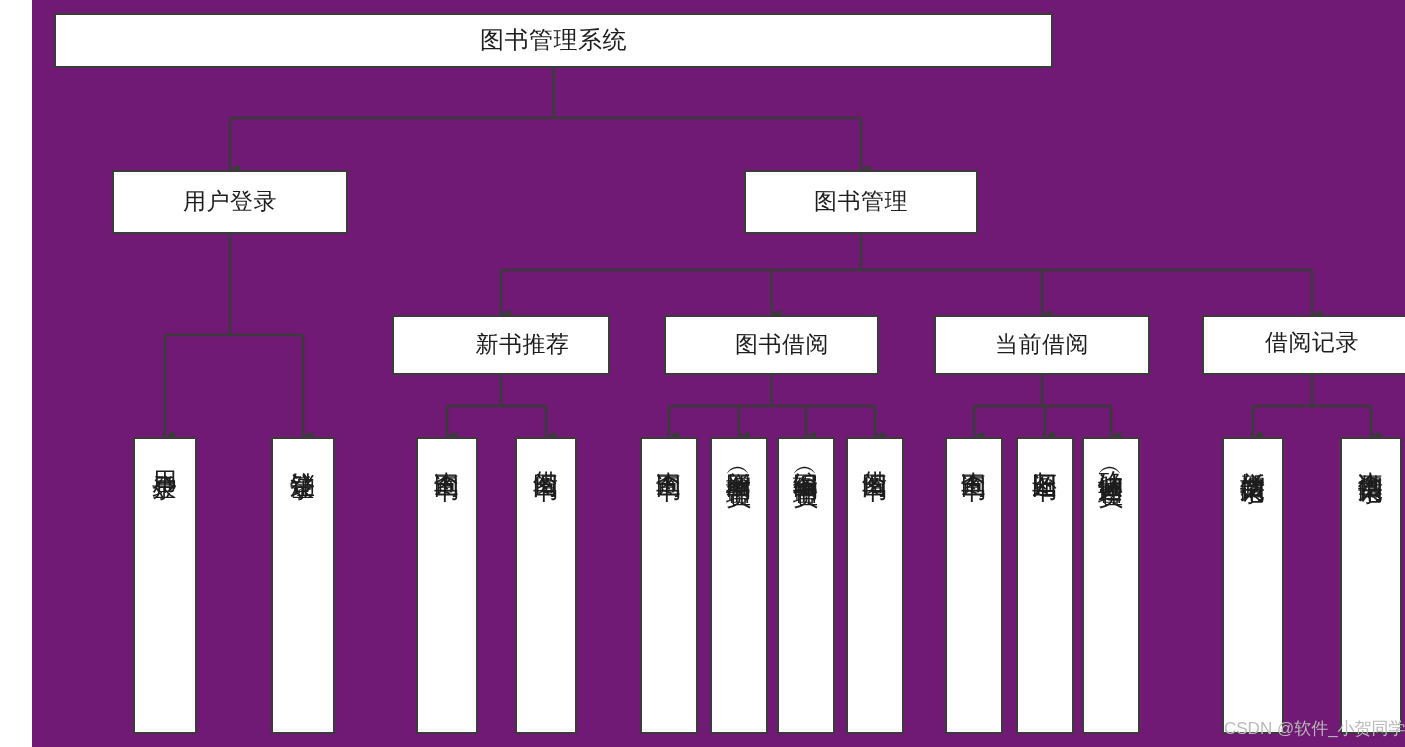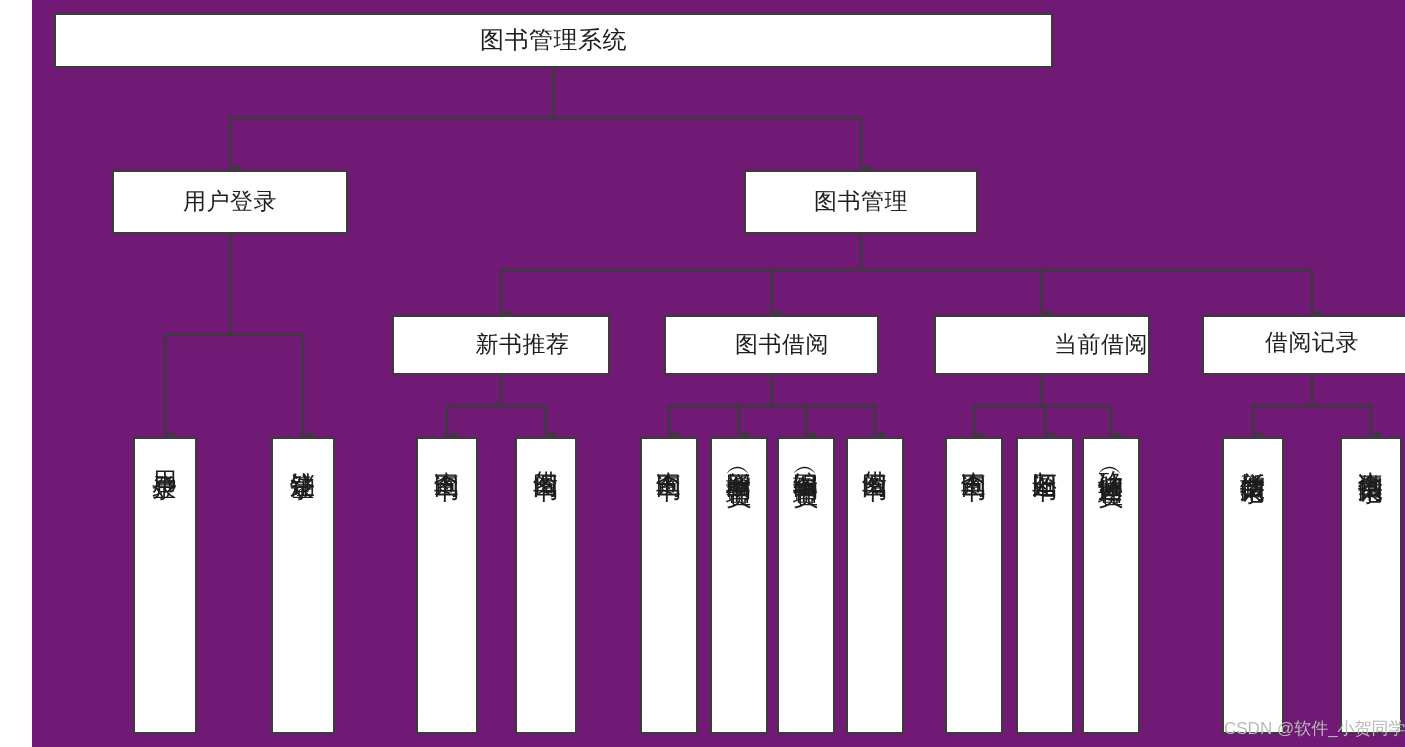--- a/index.html
+++ b/index.html
@@ -131,21 +131,21 @@
       </div>
       <div class="node horiz" style="left: 712px; top: 170px; width: 234px; height: 64px; justify-content: center;">
         <span class="node-label">图书管理</span>
       </div>
       <div class="node horiz" style="left: 360px; top: 315px; width: 218px; height: 60px; padding-left: 43px;">
         <span class="node-label">新书推荐</span>
       </div>
       <div class="node horiz" style="left: 632px; top: 315px; width: 215px; height: 60px; padding-left: 21px;">
         <span class="node-label">图书借阅</span>
       </div>
-      <div class="node horiz" style="left: 902px; top: 315px; width: 216px; height: 60px; justify-content: flex-end;">
+      <div class="node horiz" style="left: 902px; top: 315px; width: 216px; height: 60px;">
         <span class="node-label">当前借阅</span>
       </div>
       <div class="node horiz" style="left: 1170px; top: 315px; width: 220px; height: 60px; font-family: Liberation Mono, monospace;">
         <span class="node-label">借阅记录</span>
       </div>
       <div class="node vert" style="left: 101px; top: 437px; width: 64px; height: 297px;">
         <span class="node-label">用户登录</span>
       </div>
       <div class="node vert" style="left: 239px; top: 437px; width: 64px; height: 297px;">
         <span class="node-label">注销登录</span>

